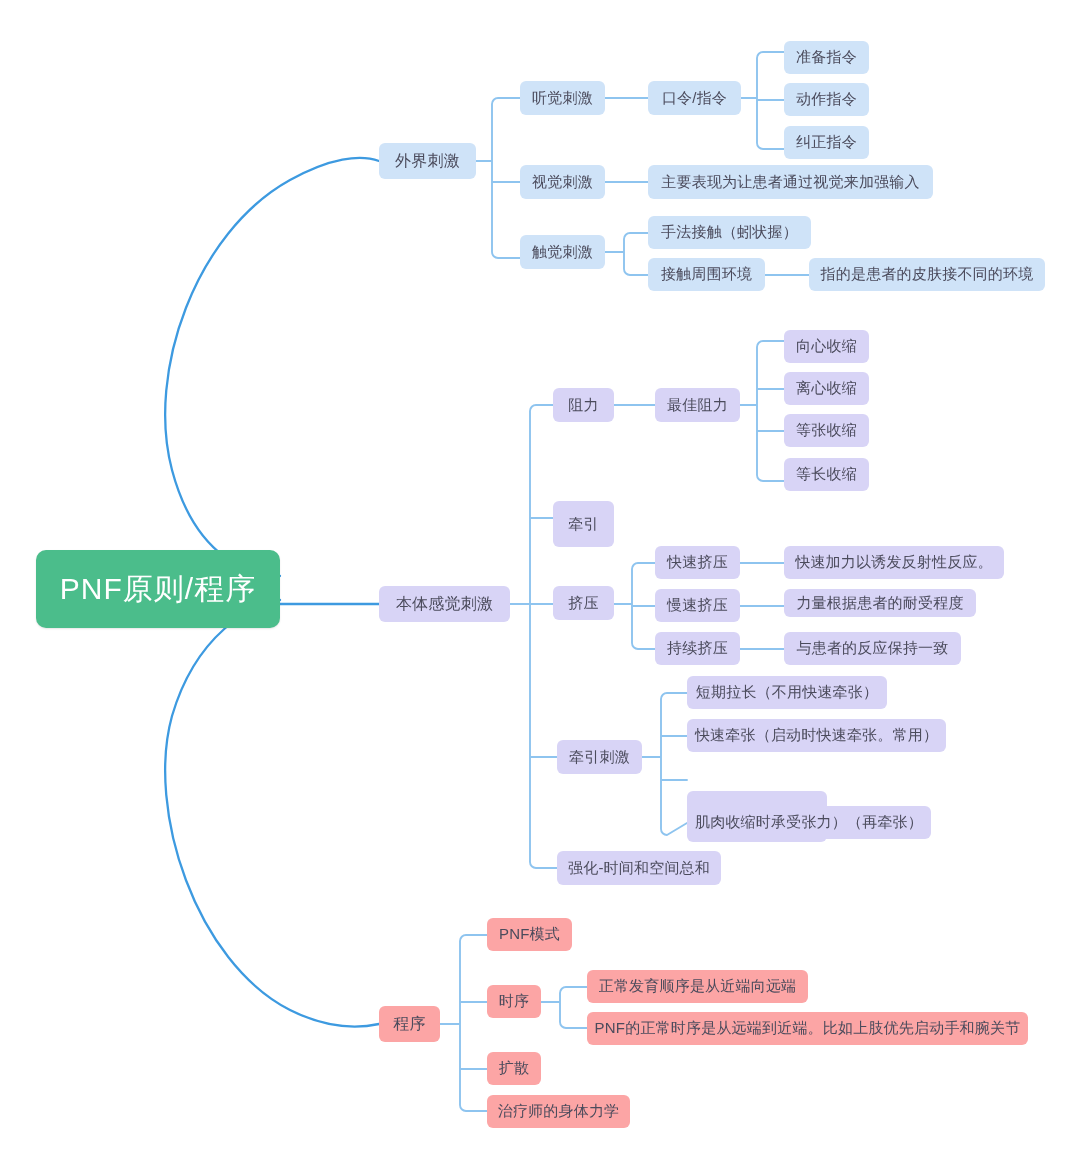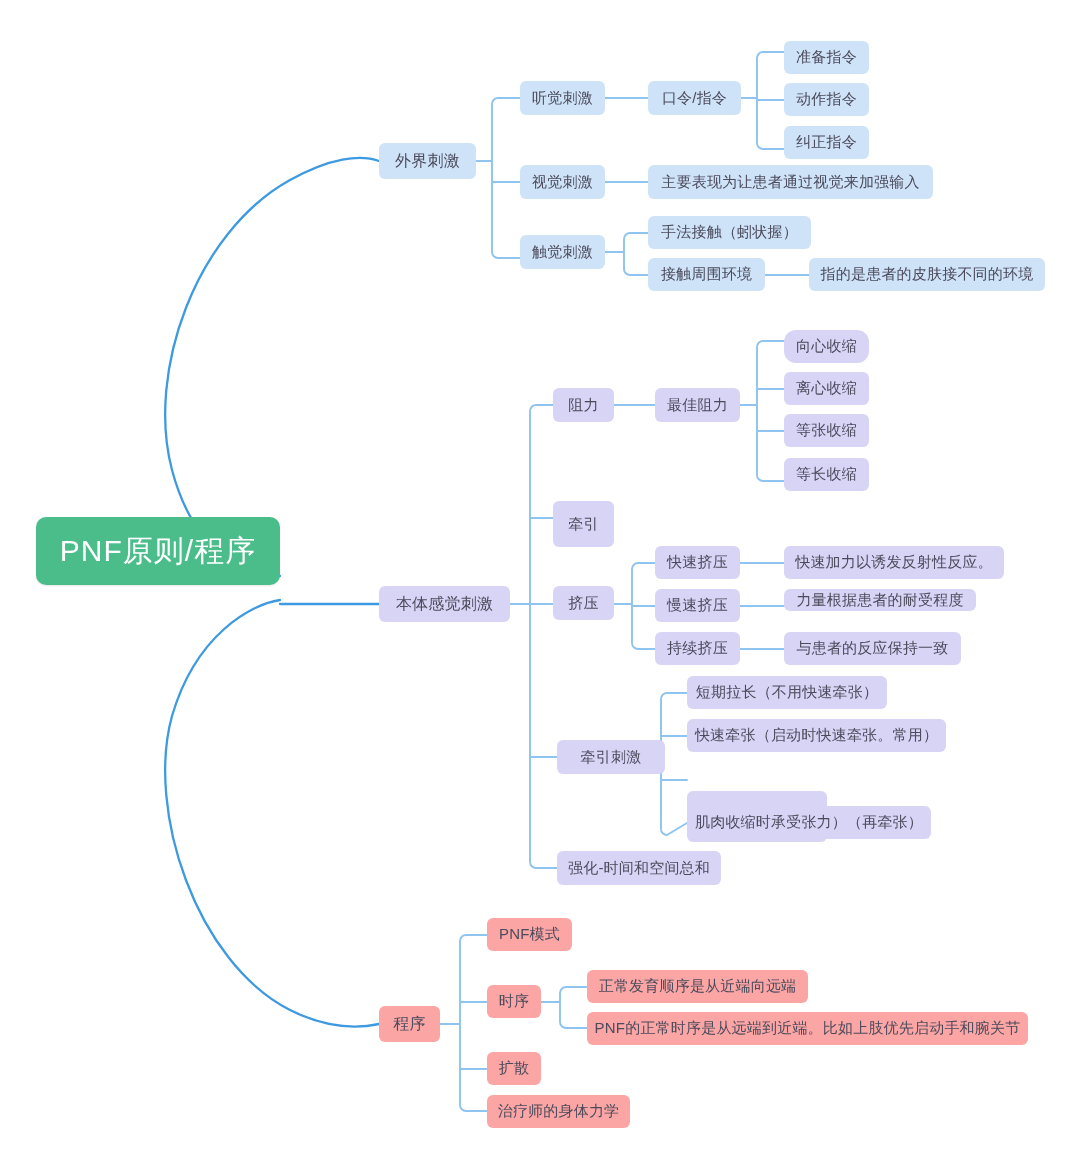--- a/index.html
+++ b/index.html
@@ -118,21 +118,21 @@
                                              M460,1069 L487,1069
                                              M460,1105 a6,6 0 0 0 6,6 L487,1111"></path>
         <path d="M541,1002 L560,1002
                                           M560,993 L560,1022
                                           M560,993 a6,6 0 0 1 6,-6 L587,987
                                           M560,1022 a6,6 0 0 0 6,6 L587,1028"></path>
       </g>
     </g>
   </svg>
 
-  <div class="node root" style="left:36px; top:517px; width:244px; height:68px;">
+  <div class="node root" style="left:36px; top:550px; width:244px; height:78px;">
     <span>PNF原则/程序</span>
   </div>
 
   <div id="nodes-host">
       <div class="node blue lvl1" style="left: 379px; top: 143px; width: 97px; height: 36px;">
         <span>外界刺激</span>
       </div>
       <div class="node blue lvl2" style="left: 520px; top: 81px; width: 85px; height: 34px;">
         <span>听觉刺激</span>
       </div>
@@ -168,21 +168,21 @@
       </div>
       <div class="node purple lvl1" style="left: 379px; top: 586px; width: 131px; height: 36px;">
         <span>本体感觉刺激</span>
       </div>
       <div class="node purple lvl2" style="left: 553px; top: 388px; width: 61px; height: 34px;">
         <span>阻力</span>
       </div>
       <div class="node purple lvl3" style="left: 655px; top: 388px; width: 85px; height: 34px;">
         <span>最佳阻力</span>
       </div>
-      <div class="node purple lvl4" style="left: 784px; top: 330px; width: 85px; height: 33px; border-radius: 12px;">
+      <div class="node purple lvl4" style="left: 784px; top: 330px; width: 85px; height: 33px;">
         <span>向心收缩</span>
       </div>
       <div class="node purple lvl4" style="left: 784px; top: 372px; width: 85px; height: 33px;">
         <span>离心收缩</span>
       </div>
       <div class="node purple lvl4" style="left: 784px; top: 414px; width: 85px; height: 33px;">
         <span>等张收缩</span>
       </div>
       <div class="node purple lvl4" style="left: 784px; top: 458px; width: 85px; height: 33px;">
         <span>等长收缩</span>
@@ -195,30 +195,30 @@
       </div>
       <div class="node purple lvl3" style="left: 655px; top: 546px; width: 85px; height: 33px;">
         <span>快速挤压</span>
       </div>
       <div class="node purple lvl4" style="left: 784px; top: 546px; width: 220px; height: 33px;">
         <span>快速加力以诱发反射性反应。</span>
       </div>
       <div class="node purple lvl3" style="left: 655px; top: 589px; width: 85px; height: 33px;">
         <span>慢速挤压</span>
       </div>
-      <div class="node purple lvl4" style="left: 784px; top: 589px; width: 192px; height: 22px;">
+      <div class="node purple lvl4" style="left: 784px; top: 589px; width: 192px; height: 28px;">
         <span>力量根据患者的耐受程度</span>
       </div>
       <div class="node purple lvl3" style="left: 655px; top: 632px; width: 85px; height: 33px;">
         <span>持续挤压</span>
       </div>
       <div class="node purple lvl4" style="left: 784px; top: 632px; width: 177px; height: 33px;">
         <span>与患者的反应保持一致</span>
       </div>
-      <div class="node purple lvl2" style="left: 557px; top: 740px; width: 108px; height: 34px;">
+      <div class="node purple lvl2" style="left: 557px; top: 740px; width: 85px; height: 34px;">
         <span>牵引刺激</span>
       </div>
       <div class="node purple lvl3" style="left: 687px; top: 676px; width: 200px; height: 33px;">
         <span>短期拉长（不用快速牵张）</span>
       </div>
       <div class="node purple lvl3" style="left: 687px; top: 719px; width: 259px; height: 33px;">
         <span>快速牵张（启动时快速牵张。常用）</span>
       </div>
       <div class="node purple lvl3" style="left: 687px; top: 763px; width: 140px; height: 51px; margin-top: 28px;">
         <span>保持拉长（抑制）</span>

